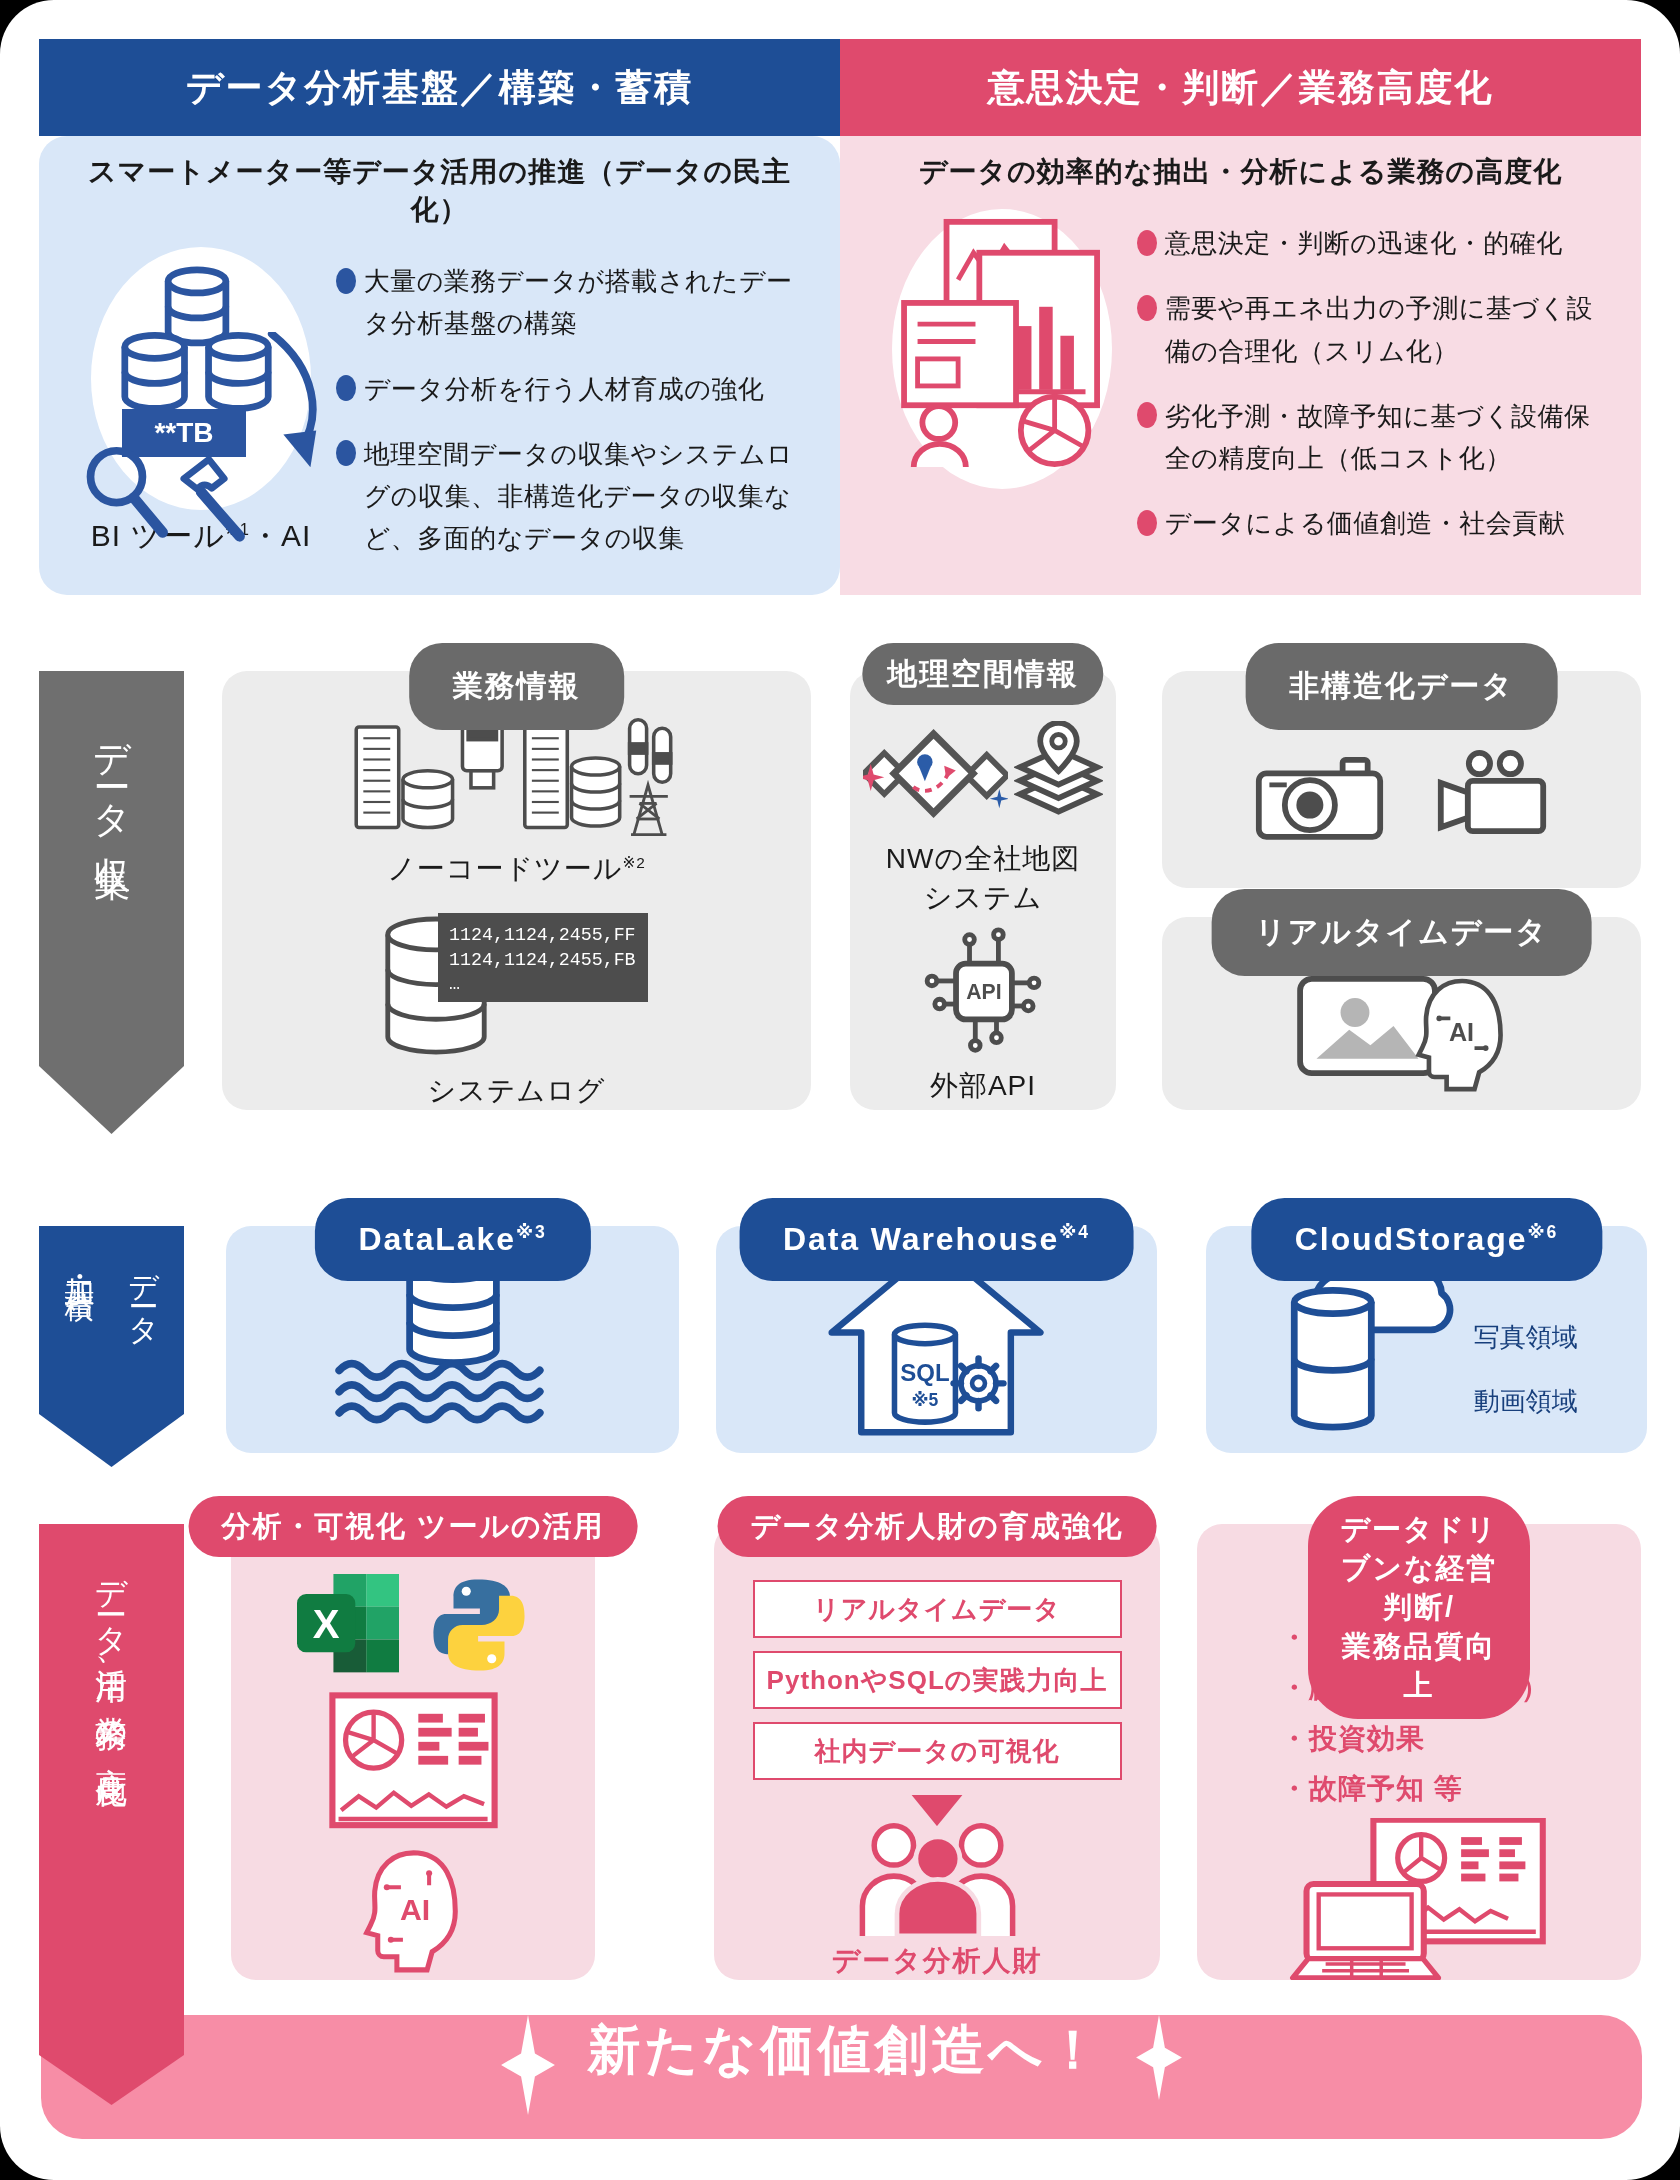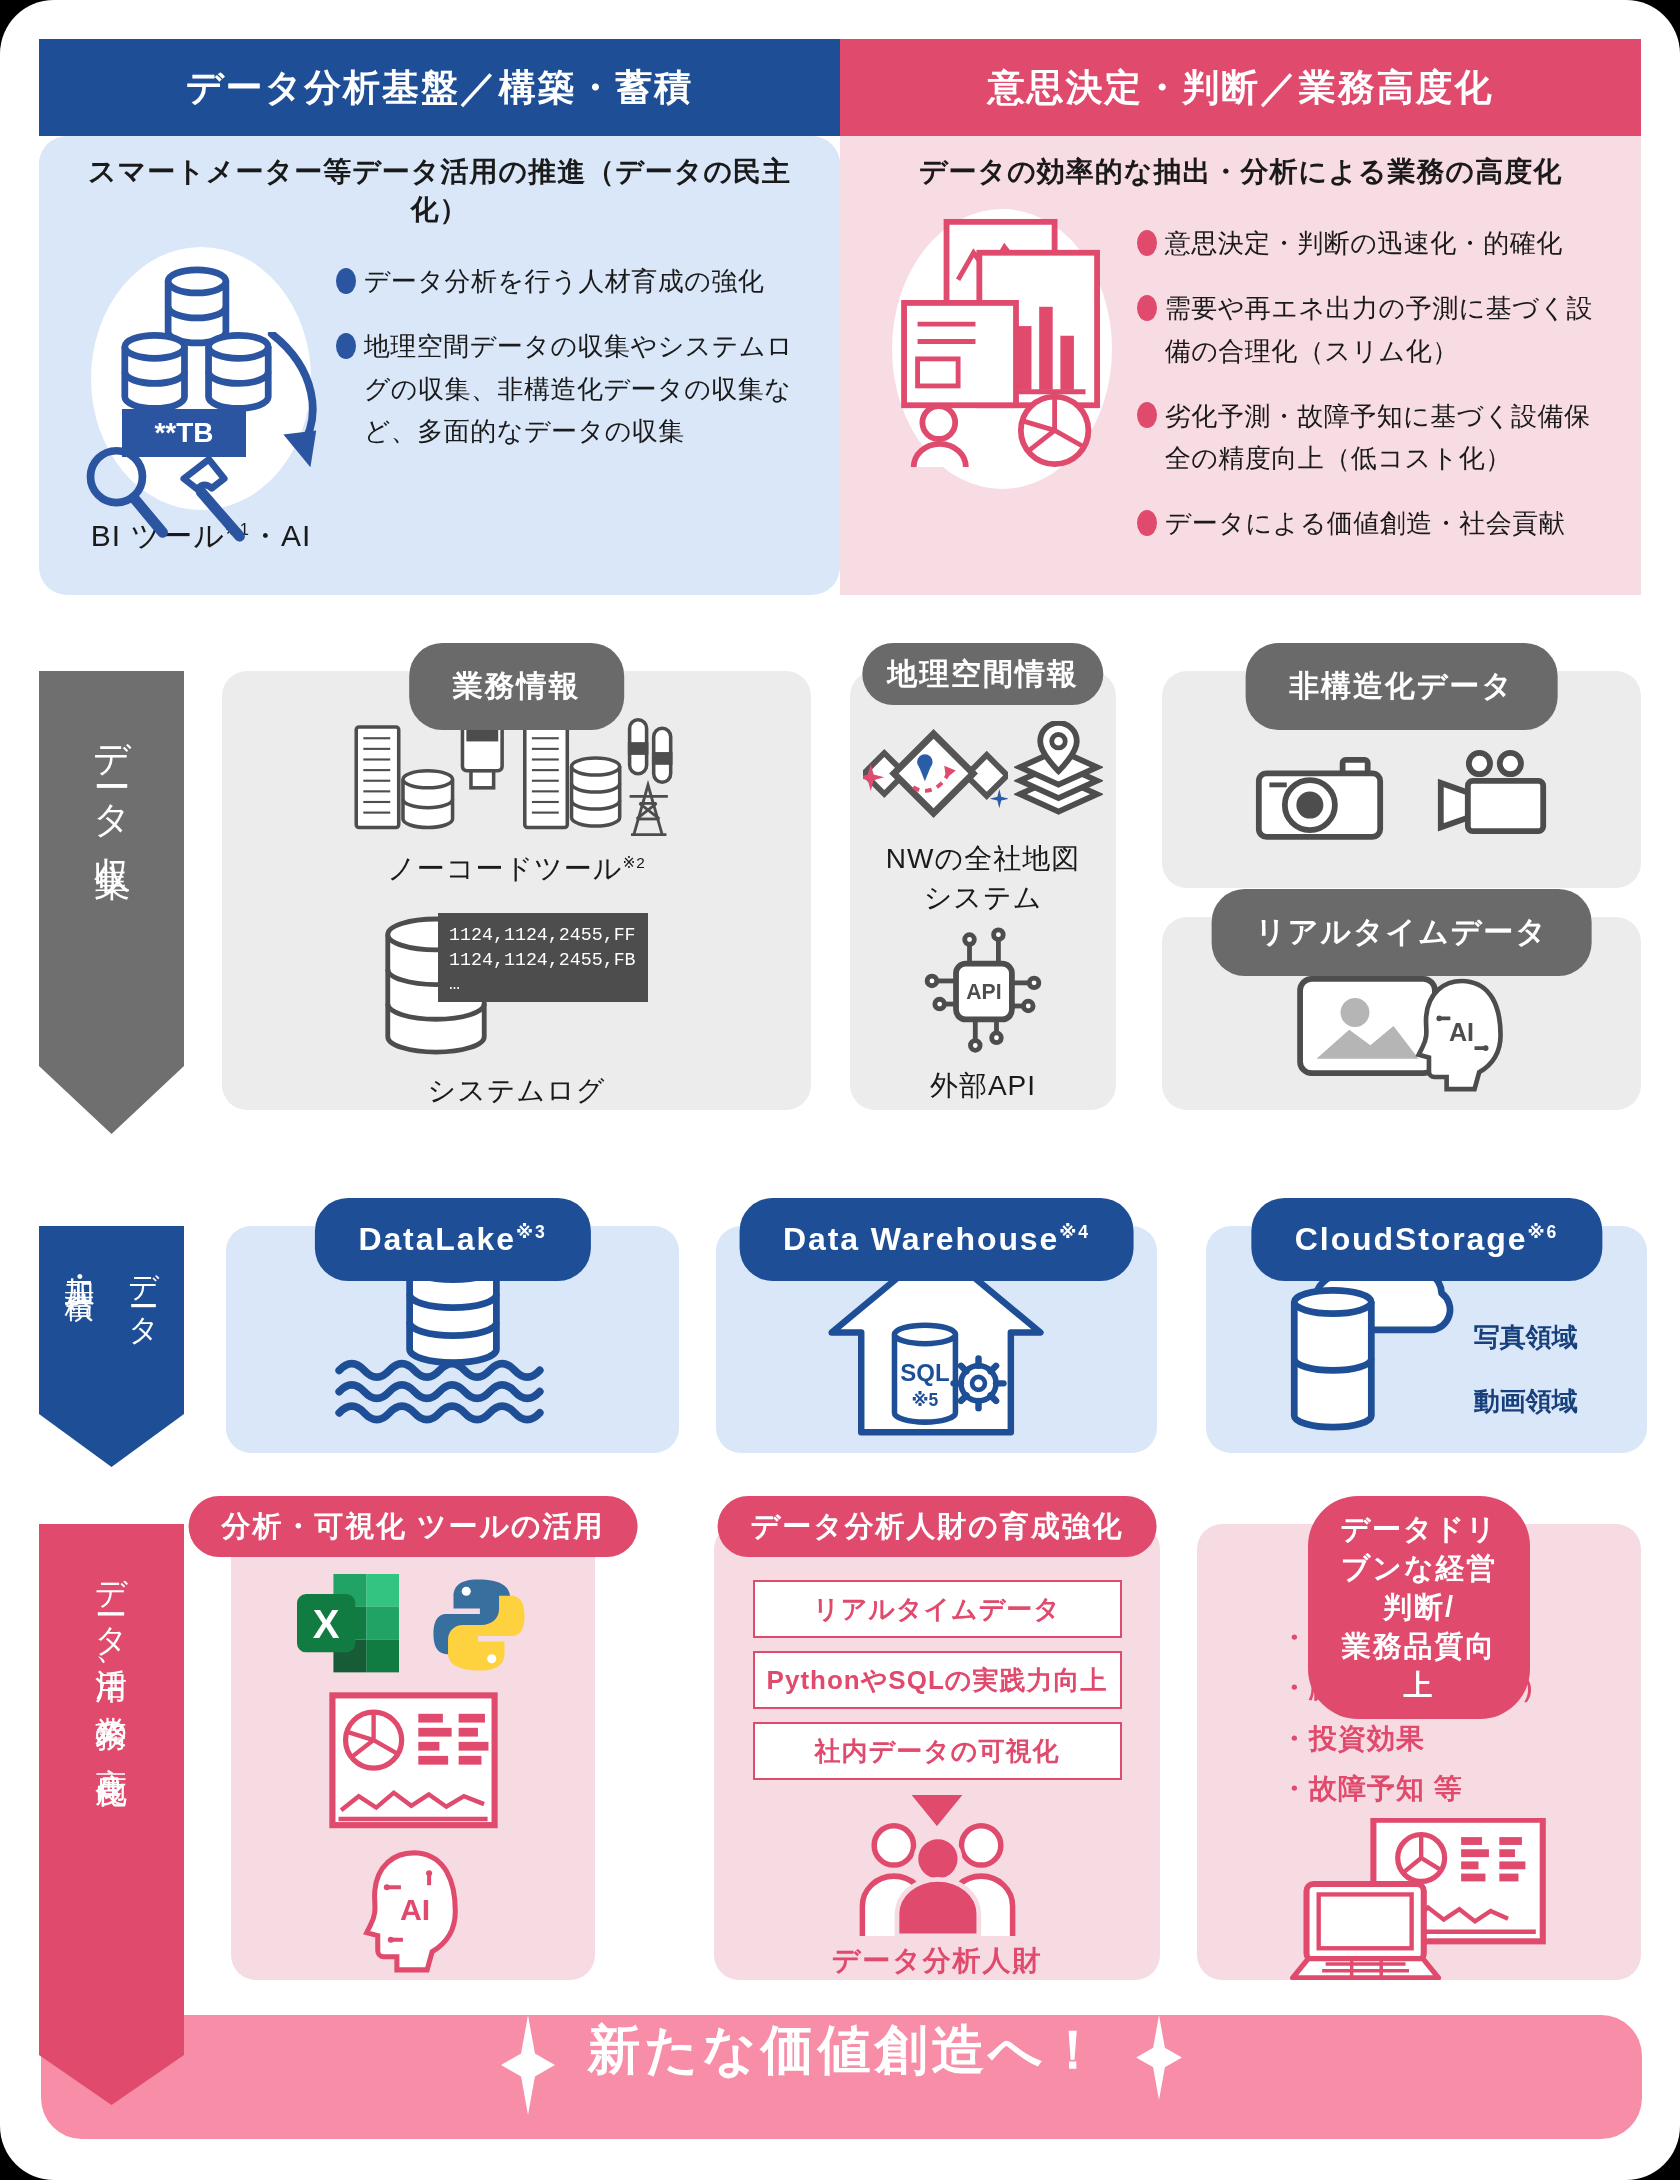--- a/index.html
+++ b/index.html
@@ -82,21 +82,21 @@
   }
   
   .train-box{
     width:369px; background:#fff; border:2.9px solid #df4a6d; color:#df4a6d;
     font-size:26px; font-weight:bold; text-align:center; padding:9.7px 5.8px; margin-bottom:12.6px;
     letter-spacing:1px;
   }
   .pink-list{ color:#df4a6d; font-size:28px; font-weight:bold; line-height:1.8; align-self:flex-start; margin-left:83px; letter-spacing:1px; }
   .pink-caption{ color:#df4a6d; font-size:28px; font-weight:bold; letter-spacing:1.9px; }
   .blue-areas{ display:flex; flex-direction:column; gap:29px; margin:60px 0 0 5.8px; }
-  .blue-areas div{ color:#173f7c; font-size:26px; font-weight:bold; }
+  .blue-areas div{ color:#173f7c; font-size:26px; font-weight:normal; }
   
   #banner{
     position:absolute; left:41px; top:2015px; width:1601px; height:124px;
     background:#f78da6; border-radius:41px; display:flex; align-items:flex-start; justify-content:center;
     gap:33px; z-index:2;
   }
   #banner .txt{ color:#fff; font-size:53px; font-weight:bold; letter-spacing:3.9px; }
 </style>
 </head>
 <body>
@@ -133,20 +133,24 @@
               <line x1="66" y1="56" x2="96" y2="92" stroke="#2b55a0" stroke-width="11" stroke-linecap="round"></line>
               <path d="M118,36 l26,-20 l16,20 l-13,10 q-8,-7 -15,1 z" fill="none" stroke="#2b55a0" stroke-width="7" stroke-linejoin="round"></path>
               <line x1="136" y1="50" x2="176" y2="96" stroke="#2b55a0" stroke-width="11" stroke-linecap="round"></line>
             </svg>
           </div>
           <div class="circle-label">
             <span>BI ツール</span><span class="sup">※1</span><span>・AI</span>
           </div>
         </div>
         <div class="bullets">
+          <div class="bullet">
+              <span class="dot"></span>
+              <span>大量の業務データが搭載されたデータ分析基盤の構築</span>
+            </div>
           <div class="bullet">
               <span class="dot"></span>
               <span>データ分析を行う人材育成の強化</span>
             </div>
           <div class="bullet">
               <span class="dot"></span>
               <span>地理空間データの収集やシステムログの収集、非構造化データの収集など、多面的なデータの収集</span>
             </div>
         </div>
       </div>

